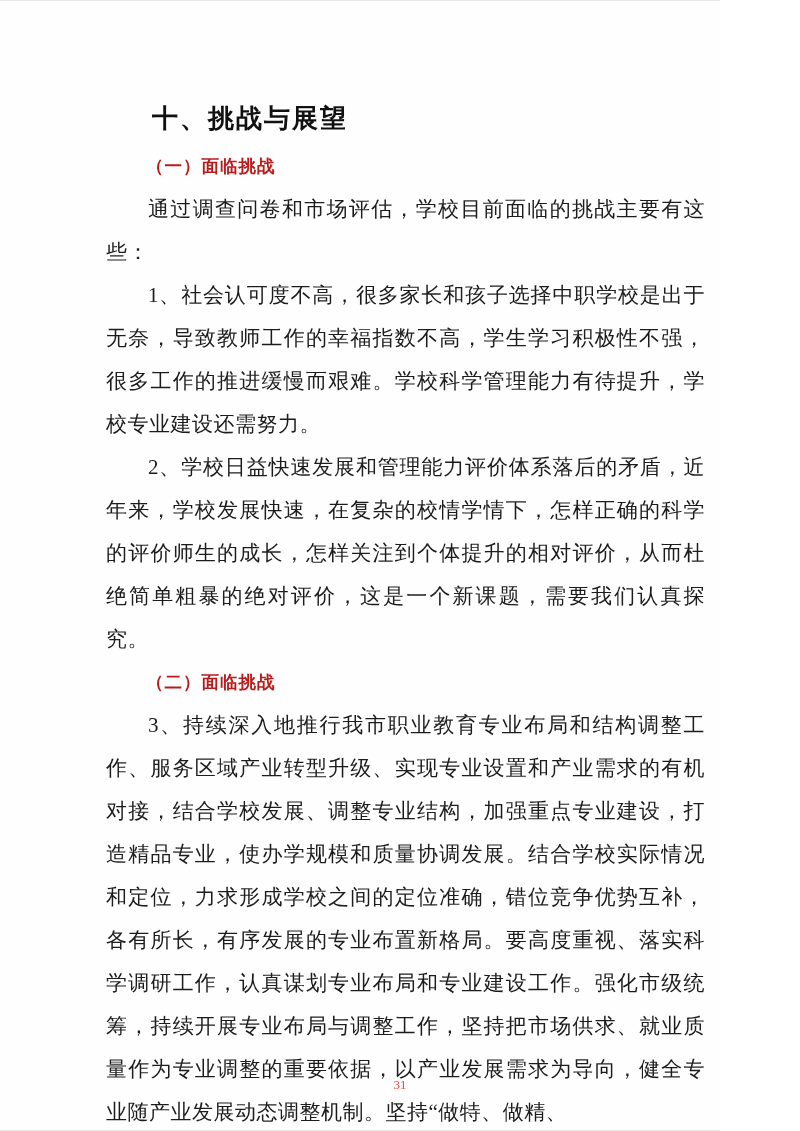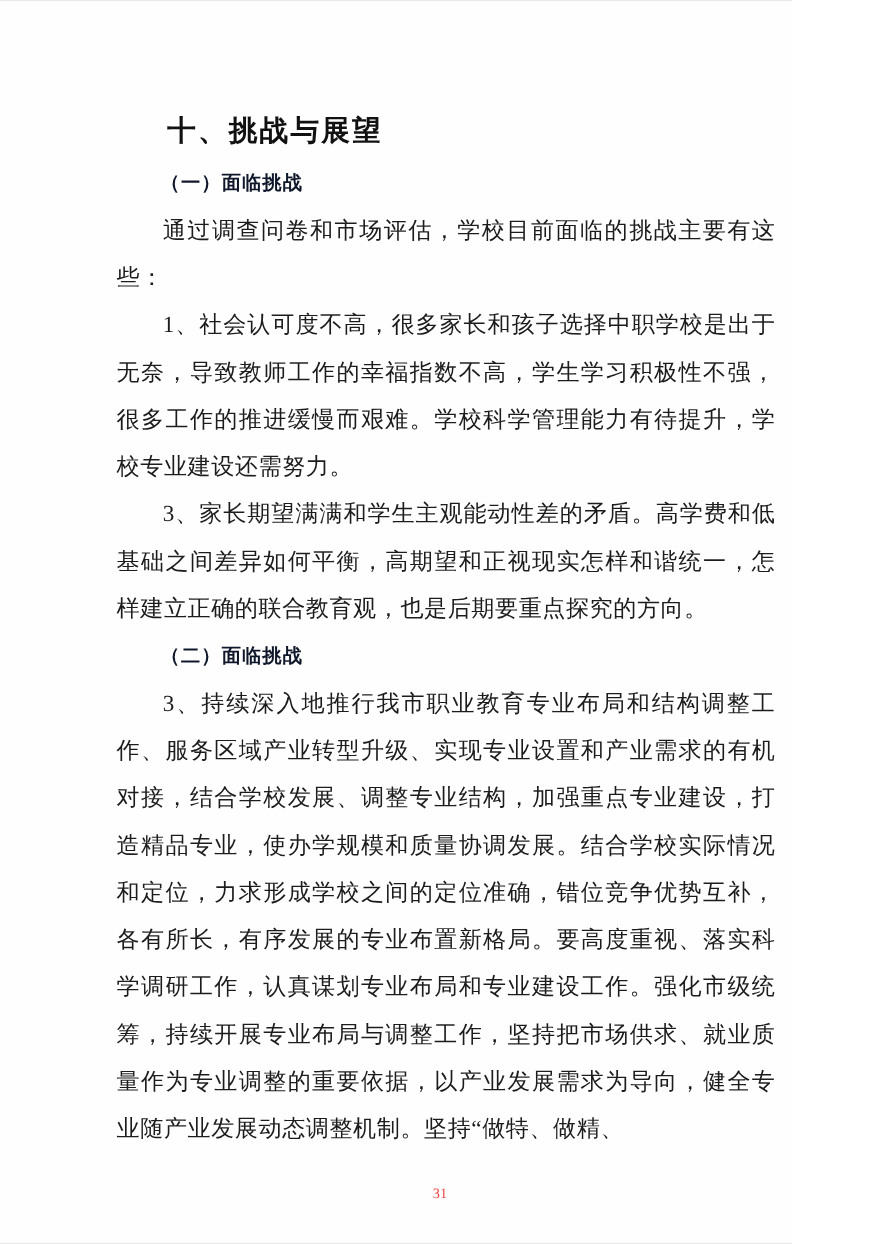--- a/index.html
+++ b/index.html
@@ -30,21 +30,21 @@
     line-height: 52px;
     padding-left: 46px;
     color: #111111;
     letter-spacing: 2px;
   }
   .section-heading {
     font-size: 17.5px;
     font-weight: bold;
     line-height: 43px;
     padding-left: 40px;
-    color: #0f172a;
+    color: #b91c1c;
     letter-spacing: 1px;
   }
   .body-para {
     font-size: 21px;
     line-height: 43px;
     text-align: justify;
     text-justify: inter-ideograph;
     text-indent: 2em;
     letter-spacing: 0.5px;
     color: #1c1c1c;
@@ -66,22 +66,22 @@
   <div class="content">
 
     <h1 class="doc-title">十、挑战与展望</h1>
 
     <h2 class="section-heading">（一）面临挑战</h2>
 
     <p class="body-para">通过调查问卷和市场评估，学校目前面临的挑战主要有这些：</p>
 
     <p class="body-para">1、社会认可度不高，很多家长和孩子选择中职学校是出于无奈，导致教师工作的幸福指数不高，学生学习积极性不强，很多工作的推进缓慢而艰难。学校科学管理能力有待提升，学校专业建设还需努力。</p>
 
+    <p class="body-para">2、学校日益快速发展和管理能力评价体系落后的矛盾，近年来，学校发展快速，在复杂的校情学情下，怎样正确的科学的评价师生的成长，怎样关注到个体提升的相对评价，从而杜绝简单粗暴的绝对评价，这是一个新课题，需要我们认真探究。</p>
 
-    <p class="body-para">3、家长期望满满和学生主观能动性差的矛盾。高学费和低基础之间差异如何平衡，高期望和正视现实怎样和谐统一，怎样建立正确的联合教育观，也是后期要重点探究的方向。</p>
 
     <h2 class="section-heading">（二）面临挑战</h2>
 
     <p class="body-para">3、持续深入地推行我市职业教育专业布局和结构调整工作、服务区域产业转型升级、实现专业设置和产业需求的有机对接，结合学校发展、调整专业结构，加强重点专业建设，打造精品专业，使办学规模和质量协调发展。结合学校实际情况和定位，力求形成学校之间的定位准确，错位竞争优势互补，各有所长，有序发展的专业布置新格局。要高度重视、落实科学调研工作，认真谋划专业布局和专业建设工作。强化市级统筹，持续开展专业布局与调整工作，坚持把市场供求、就业质量作为专业调整的重要依据，以产业发展需求为导向，健全专业随产业发展动态调整机制。坚持“做特、做精、</p>
 
   </div>
 
   <div class="page-footer">31</div>
 </div>
 

